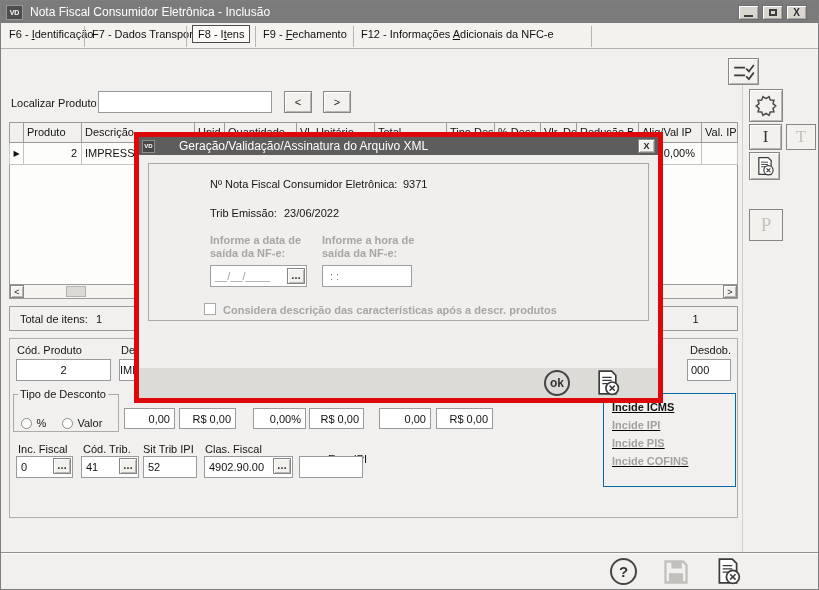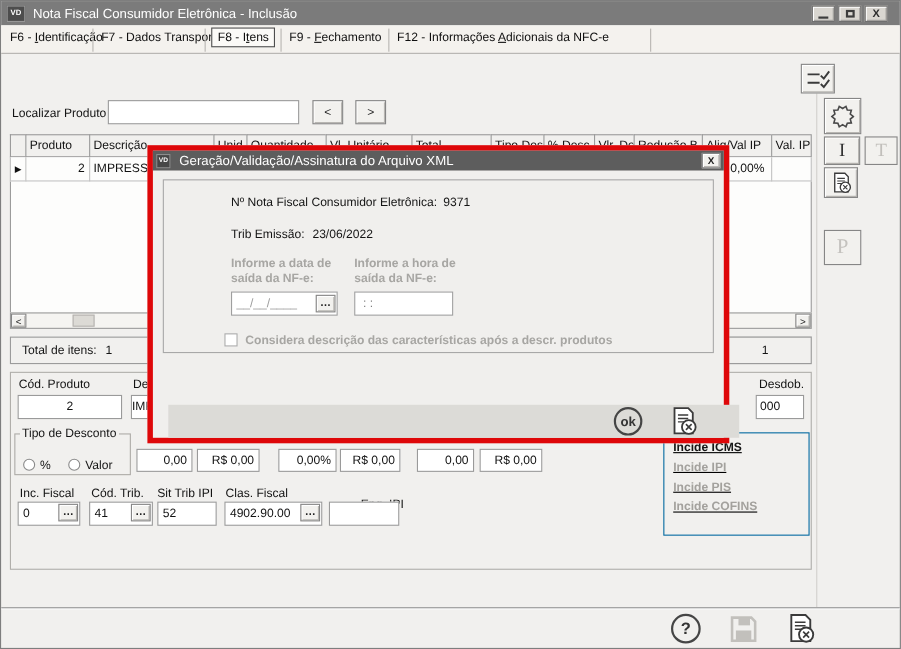--- a/index.html
+++ b/index.html
@@ -69,24 +69,24 @@
   .vline { left:741px; top:57px; width:1px; height:494px; background:#d2d0cc; }
   .footer-div { left:0; top:551px; width:819px; height:2px; border-top:1px solid #8f8f8f; background:#fff; }
   .circbtn { border:2px solid #454545; border-radius:50%; display:flex; align-items:center; justify-content:center;
              font-weight:bold; color:#343434; background:transparent; }
 
   
   .modal { left:133px; top:131px; width:529px; height:271px; border:5px solid #de0709; background:#f0efed; z-index:50; }
   .m-title { position:absolute; left:0; top:0; width:519px; height:18px; background:#5d5d5d; display:flex; align-items:center; }
   .m-vd { width:13px; height:13px; margin-left:3px; background:#474747; border:1px solid #8d8d8d; color:#fff;
           font-size:6px; font-weight:bold; display:flex; align-items:center; justify-content:center; }
-  .m-title-text { color:#fff; font-size:12px; margin-left:8px; flex:1; white-space:nowrap; }
+  .m-title-text { color:#fff; font-size:12px; margin-left:24px; flex:1; white-space:nowrap; }
   .m-close { width:17px; height:14px; margin-right:3px; font-size:9px; font-weight:bold; }
   .m-panel { position:absolute; left:9px; top:26px; width:501px; height:158px; border:1px solid #a8a8a8; background:#f0efed; }
-  .m-strip { position:absolute; left:0; top:231px; width:519px; height:30px; background:#dcdbd7;margin-left:14px; }
+  .m-strip { position:absolute; left:0; top:231px; width:519px; height:30px; background:#dcdbd7; }
   .m-datebox { position:absolute; background:#fff; border:1px solid #9f9f9f; font-size:11px; }
   .checkbox { width:12px; height:12px; border:1px solid #a9a9a9; background:#fff; display:inline-block; }
 </style>
 </head>
 <body>
 
 <div class="win">
 
   <div class="abs titlebar">
     <span class="vd-logo">VD</span>

